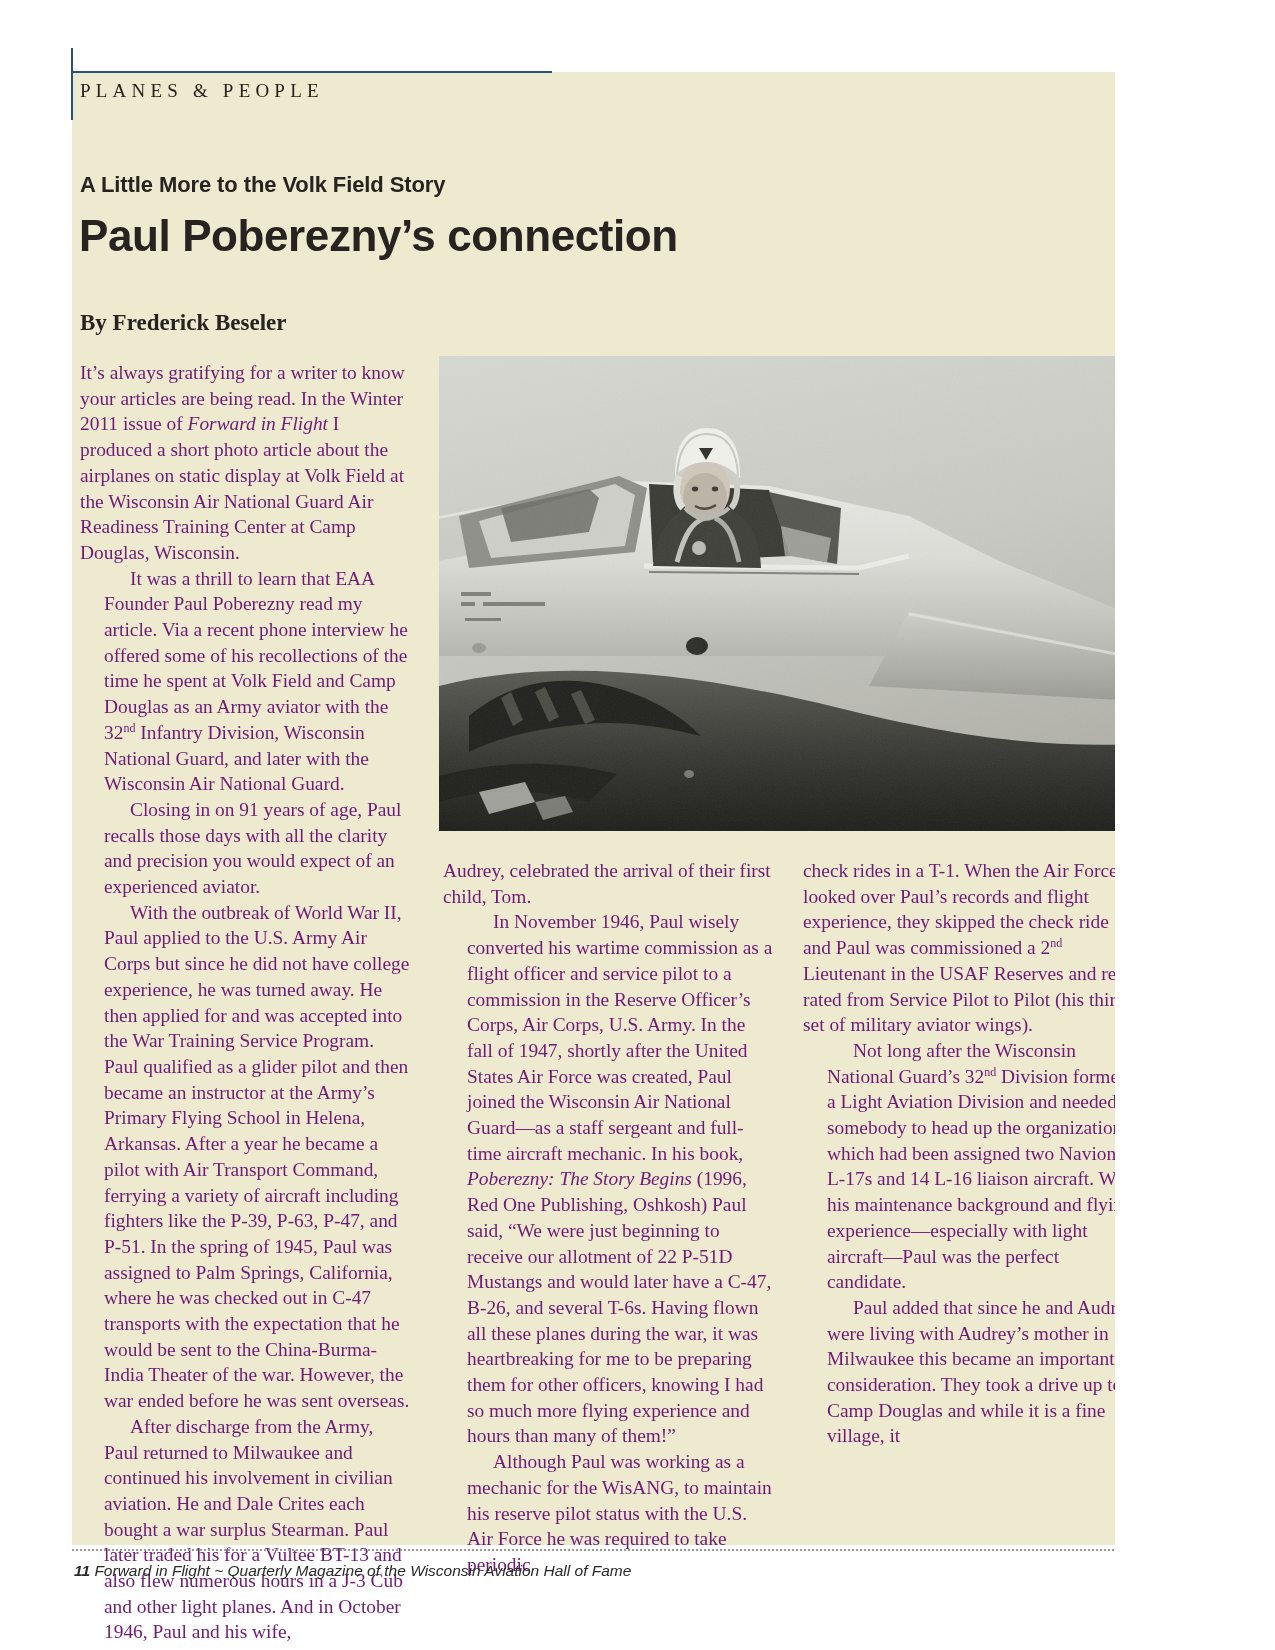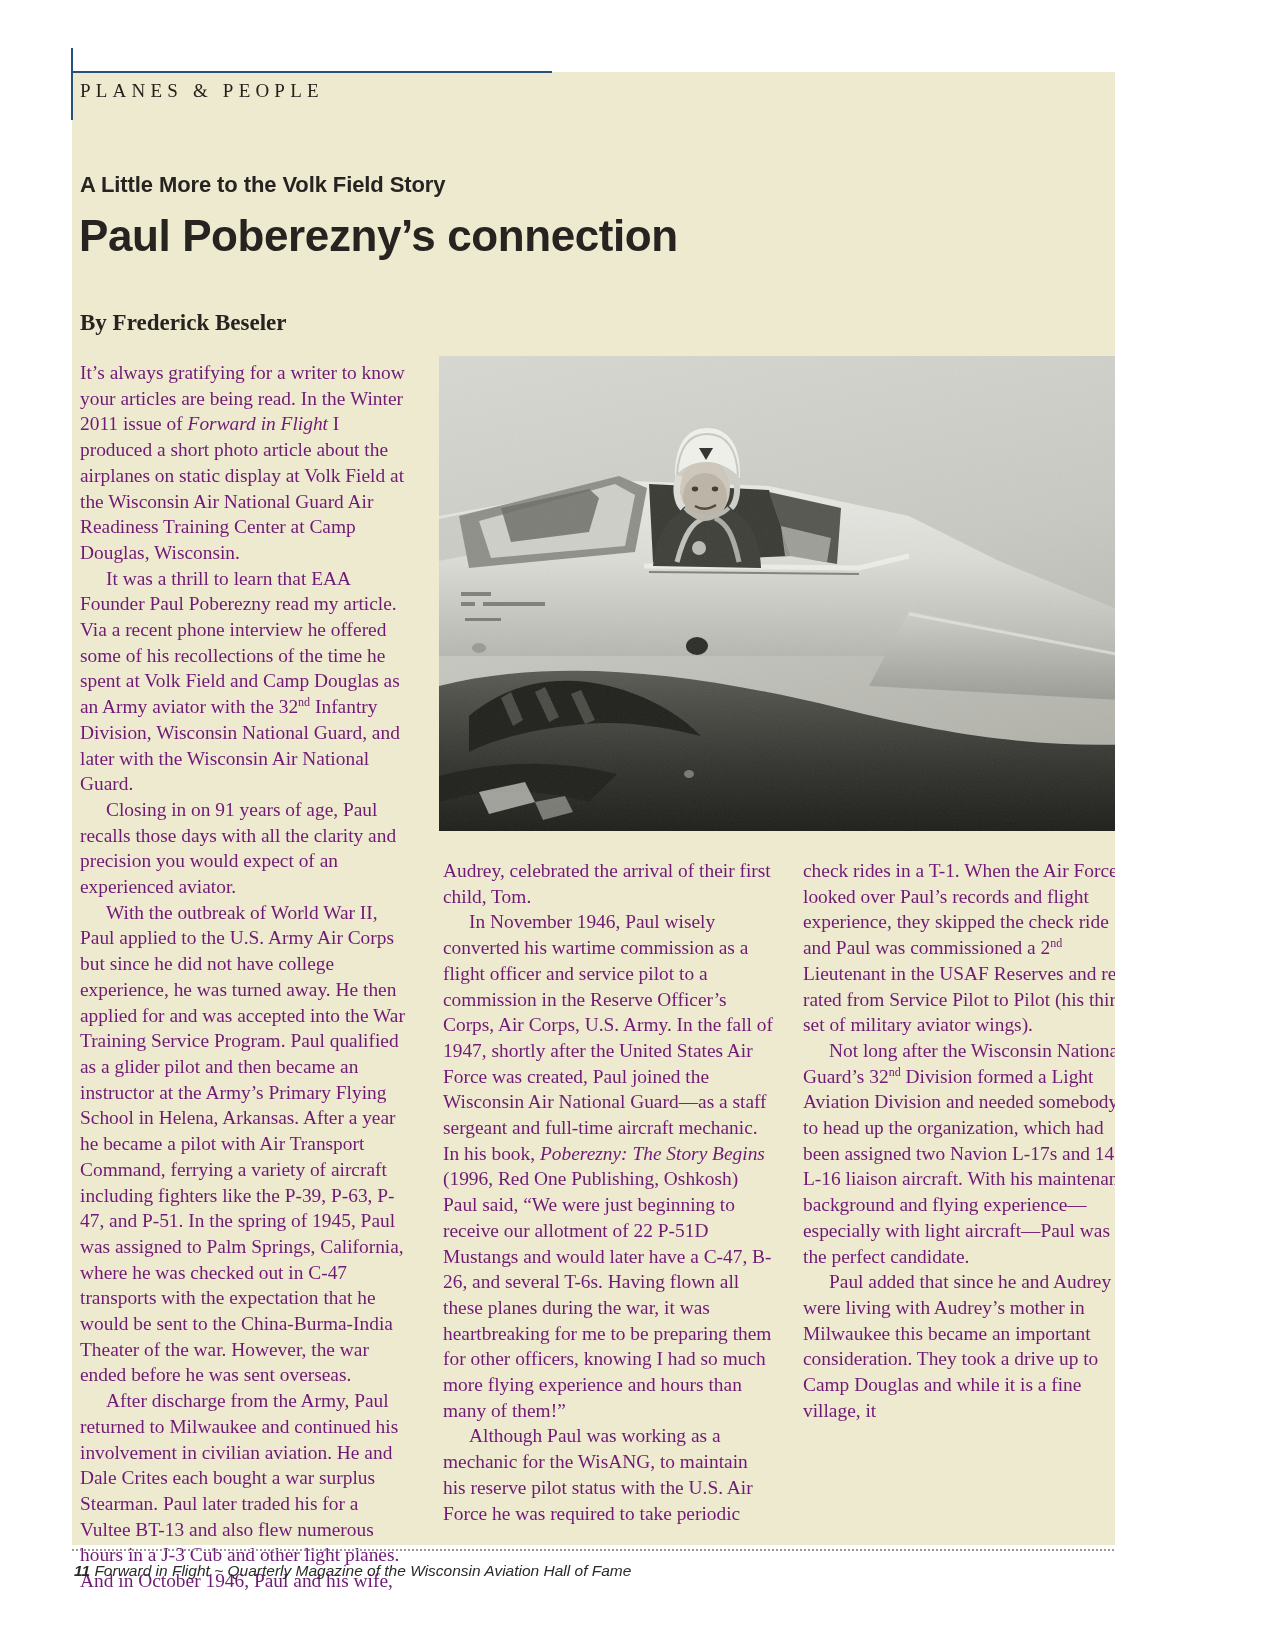--- a/index.html
+++ b/index.html
@@ -105,21 +105,21 @@
   
   .col {
     position: absolute;
     font-family: "Liberation Serif", serif;
     font-size: 19.4px;
     line-height: 25.7px;
     color: #701a75;
     text-align: left;
   }
   .col p { margin: 0; }
-  .col p.ind { text-indent: 26px; }
+  .col p.ind { text-indent: 26px; margin-left: 24px; }
   .col i { font-style: italic; }
   .col sup { font-size: 0.62em; vertical-align: super; line-height: 0; }
 
   #col-1 { left: 80px; top: 360px;  width: 330px; }
   #col-2 { left: 443px; top: 858px; width: 330px; }
   #col-3 { left: 803px; top: 858px; width: 334px; }
 
   
   .footer-rule {
     position: absolute;

